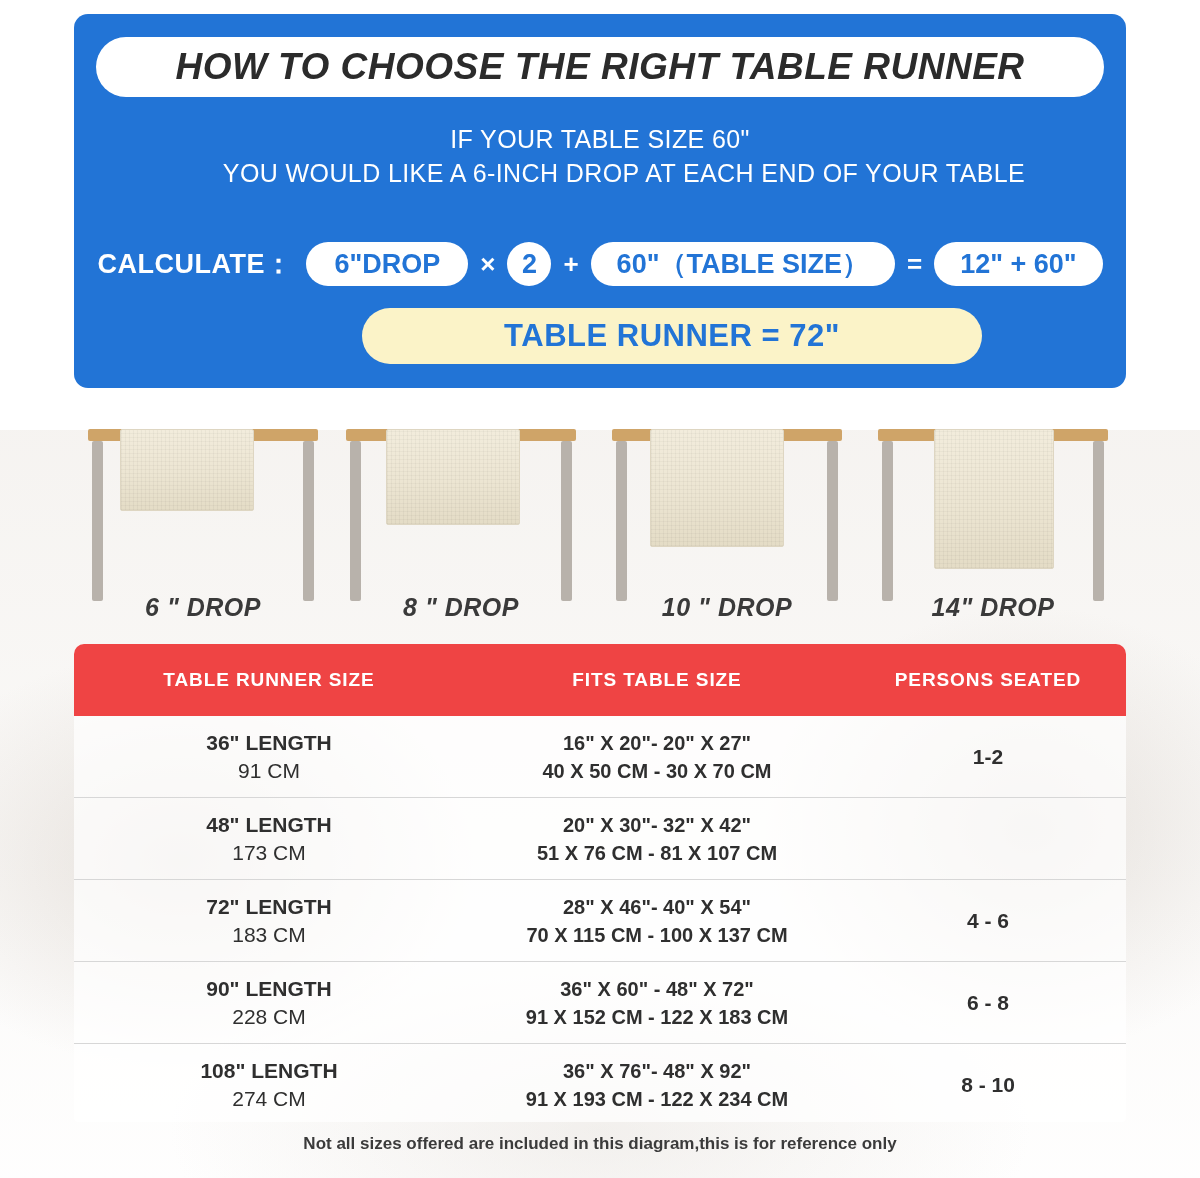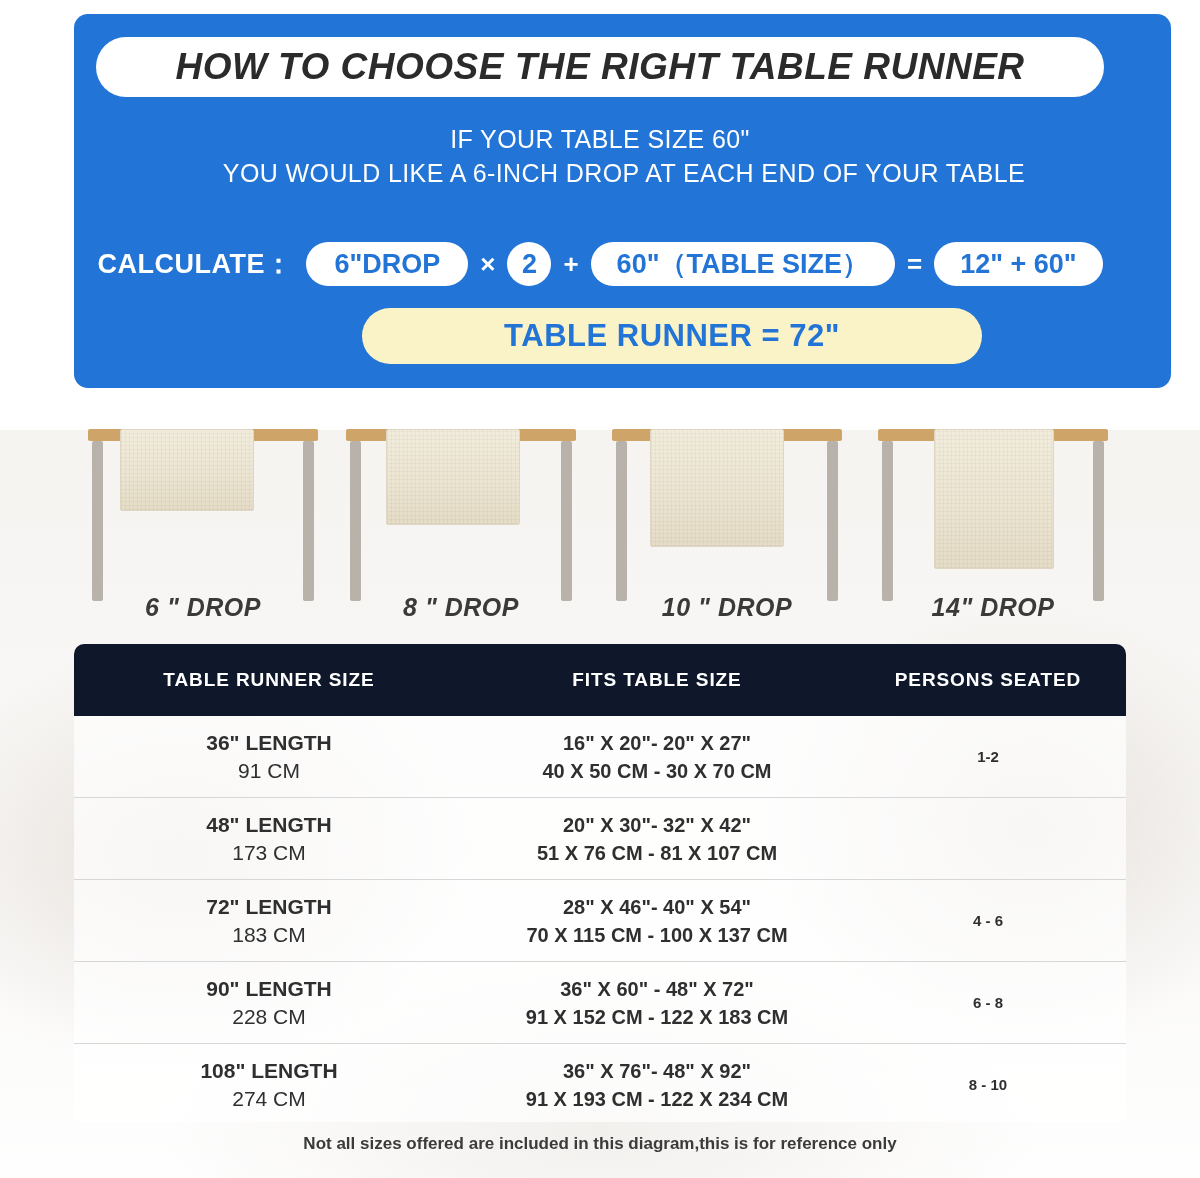--- a/index.html
+++ b/index.html
@@ -29,21 +29,20 @@
 
   .page { position: relative; z-index: 1; width: 1200px; height: 1178px; }
 
   
   .calc-panel {
     position: absolute;
     left: 74px; top: 14px;
     width: 1052px; height: 374px;
     background: #2274d6;
     border-radius: 14px;
-    padding-left: 45px;
   }
   .title-pill {
     position: absolute;
     left: 22px; top: 23px;
     width: 1008px; height: 60px;
     background: #ffffff;
     border-radius: 30px;
     display: flex; align-items: center; justify-content: center;
   }
   .title-pill span {
@@ -180,21 +179,21 @@
   .size-table {
     position: absolute;
     left: 74px; top: 644px;
     width: 1052px; height: 478px;
     background: rgba(255,255,255,0.72);
     border-radius: 10px 10px 4px 4px;
     overflow: hidden;
   }
   .thead {
     height: 72px;
-    background: #0f172a;
+    background: #ef4444;
     display: flex;
     align-items: center;
   }
   .thead div {
     color: #ffffff;
     font-size: 19px;
     font-weight: bold;
     letter-spacing: 0.9px;
     text-align: center;
   }
@@ -206,21 +205,21 @@
     height: 81px;
     display: flex;
     align-items: center;
     border-bottom: 1px solid #d7d7d7;
   }
   .trow:last-child { border-bottom: none; }
   .trow > div { text-align: center; color: #2f2f2f; }
   .cell-a { font-size: 21px; line-height: 28px; font-weight: bold; }
   .cell-a .sub { font-weight: normal; }
   .cell-b { font-size: 20px; line-height: 28px; font-weight: bold; }
-  .cell-c { font-size: 15px; font-weight: bold; }
+  .cell-c { font-size: 21px; font-weight: bold; }
 
   .footnote {
     position: absolute;
     left: 74px; top: 1134px;
     width: 1052px;
     text-align: center;
     font-size: 17px;
     color: #3b3b3b;
     font-weight: 600;
   }

